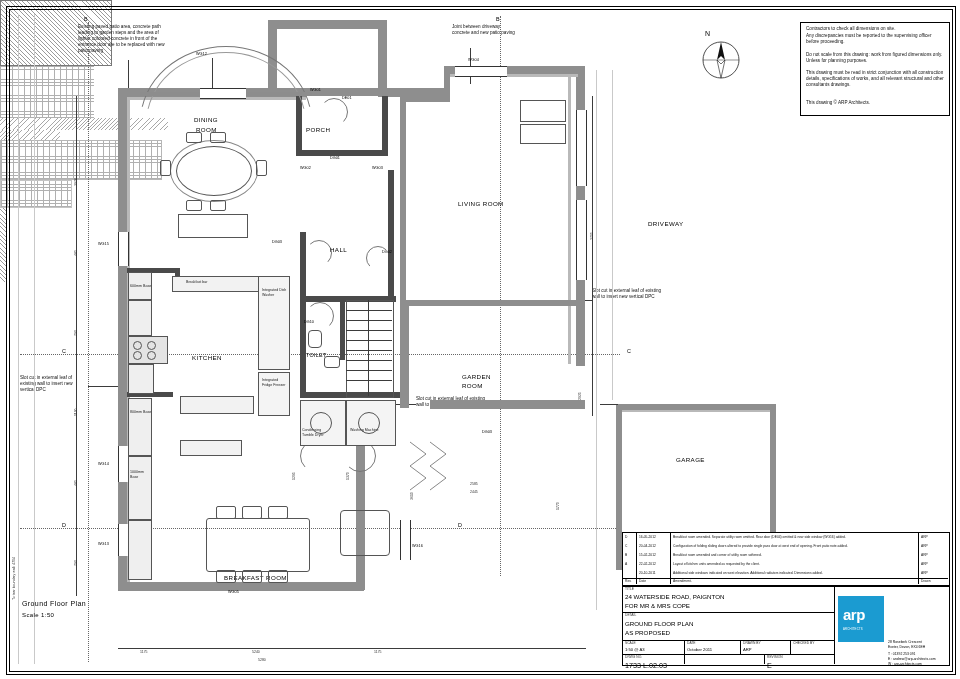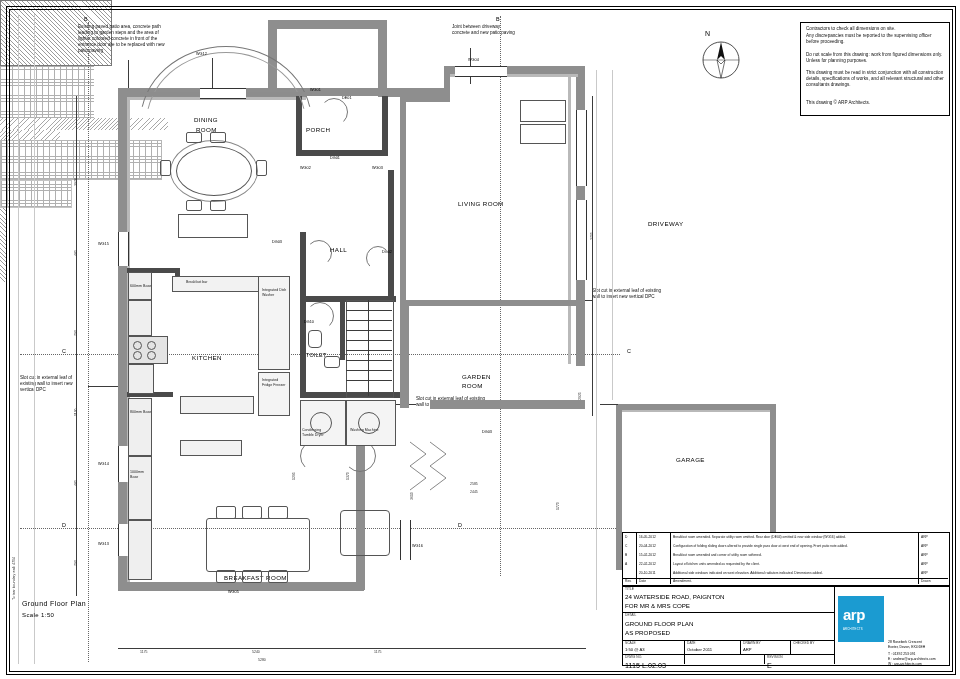--- a/index.html
+++ b/index.html
@@ -392,21 +392,21 @@
   <div class="tbtxt h" style="left:625px;top:641px;">SCALE</div>
   <div class="tbtxt" style="left:625px;top:647px;">1:50 @ A3</div>
   <div class="tbtxt h" style="left:687px;top:641px;">DATE</div>
   <div class="tbtxt" style="left:687px;top:647px;">October 2011</div>
   <div class="tbtxt h" style="left:743px;top:641px;">DRAWN BY</div>
   <div class="tbtxt" style="left:743px;top:647px;">ARP</div>
   <div class="tbtxt h" style="left:793px;top:641px;">CHECKED BY</div>
   <div class="tbtxt" style="left:793px;top:647px;"></div>
 
   <div class="tbtxt h" style="left:625px;top:655px;">DRWG NO.</div>
-  <div class="tbtxt big" style="left:625px;top:661px;">1115 L.02.03</div>
+  <div class="tbtxt big" style="left:625px;top:661px;">1733 L.02.03</div>
   <div class="tbtxt h" style="left:767px;top:655px;">REVISION</div>
   <div class="tbtxt big" style="left:767px;top:661px;">E</div>
 
   <div class="logo"></div>
   <div class="logotxt">arp</div>
   <div class="logosub">ARCHITECTS</div>
   <div class="tbtxt" style="left:888px;top:640px;font-size:3.4px;">28 Roseberk Crescent</div>
   <div class="tbtxt" style="left:888px;top:645px;font-size:3.4px;">Exeter, Devon, EX4 6EH</div>
   <div class="tbtxt" style="left:888px;top:652px;font-size:3.4px;">T : 01392 253 091</div>
   <div class="tbtxt" style="left:888px;top:657px;font-size:3.4px;">E : andrew@arp-architects.com</div>

